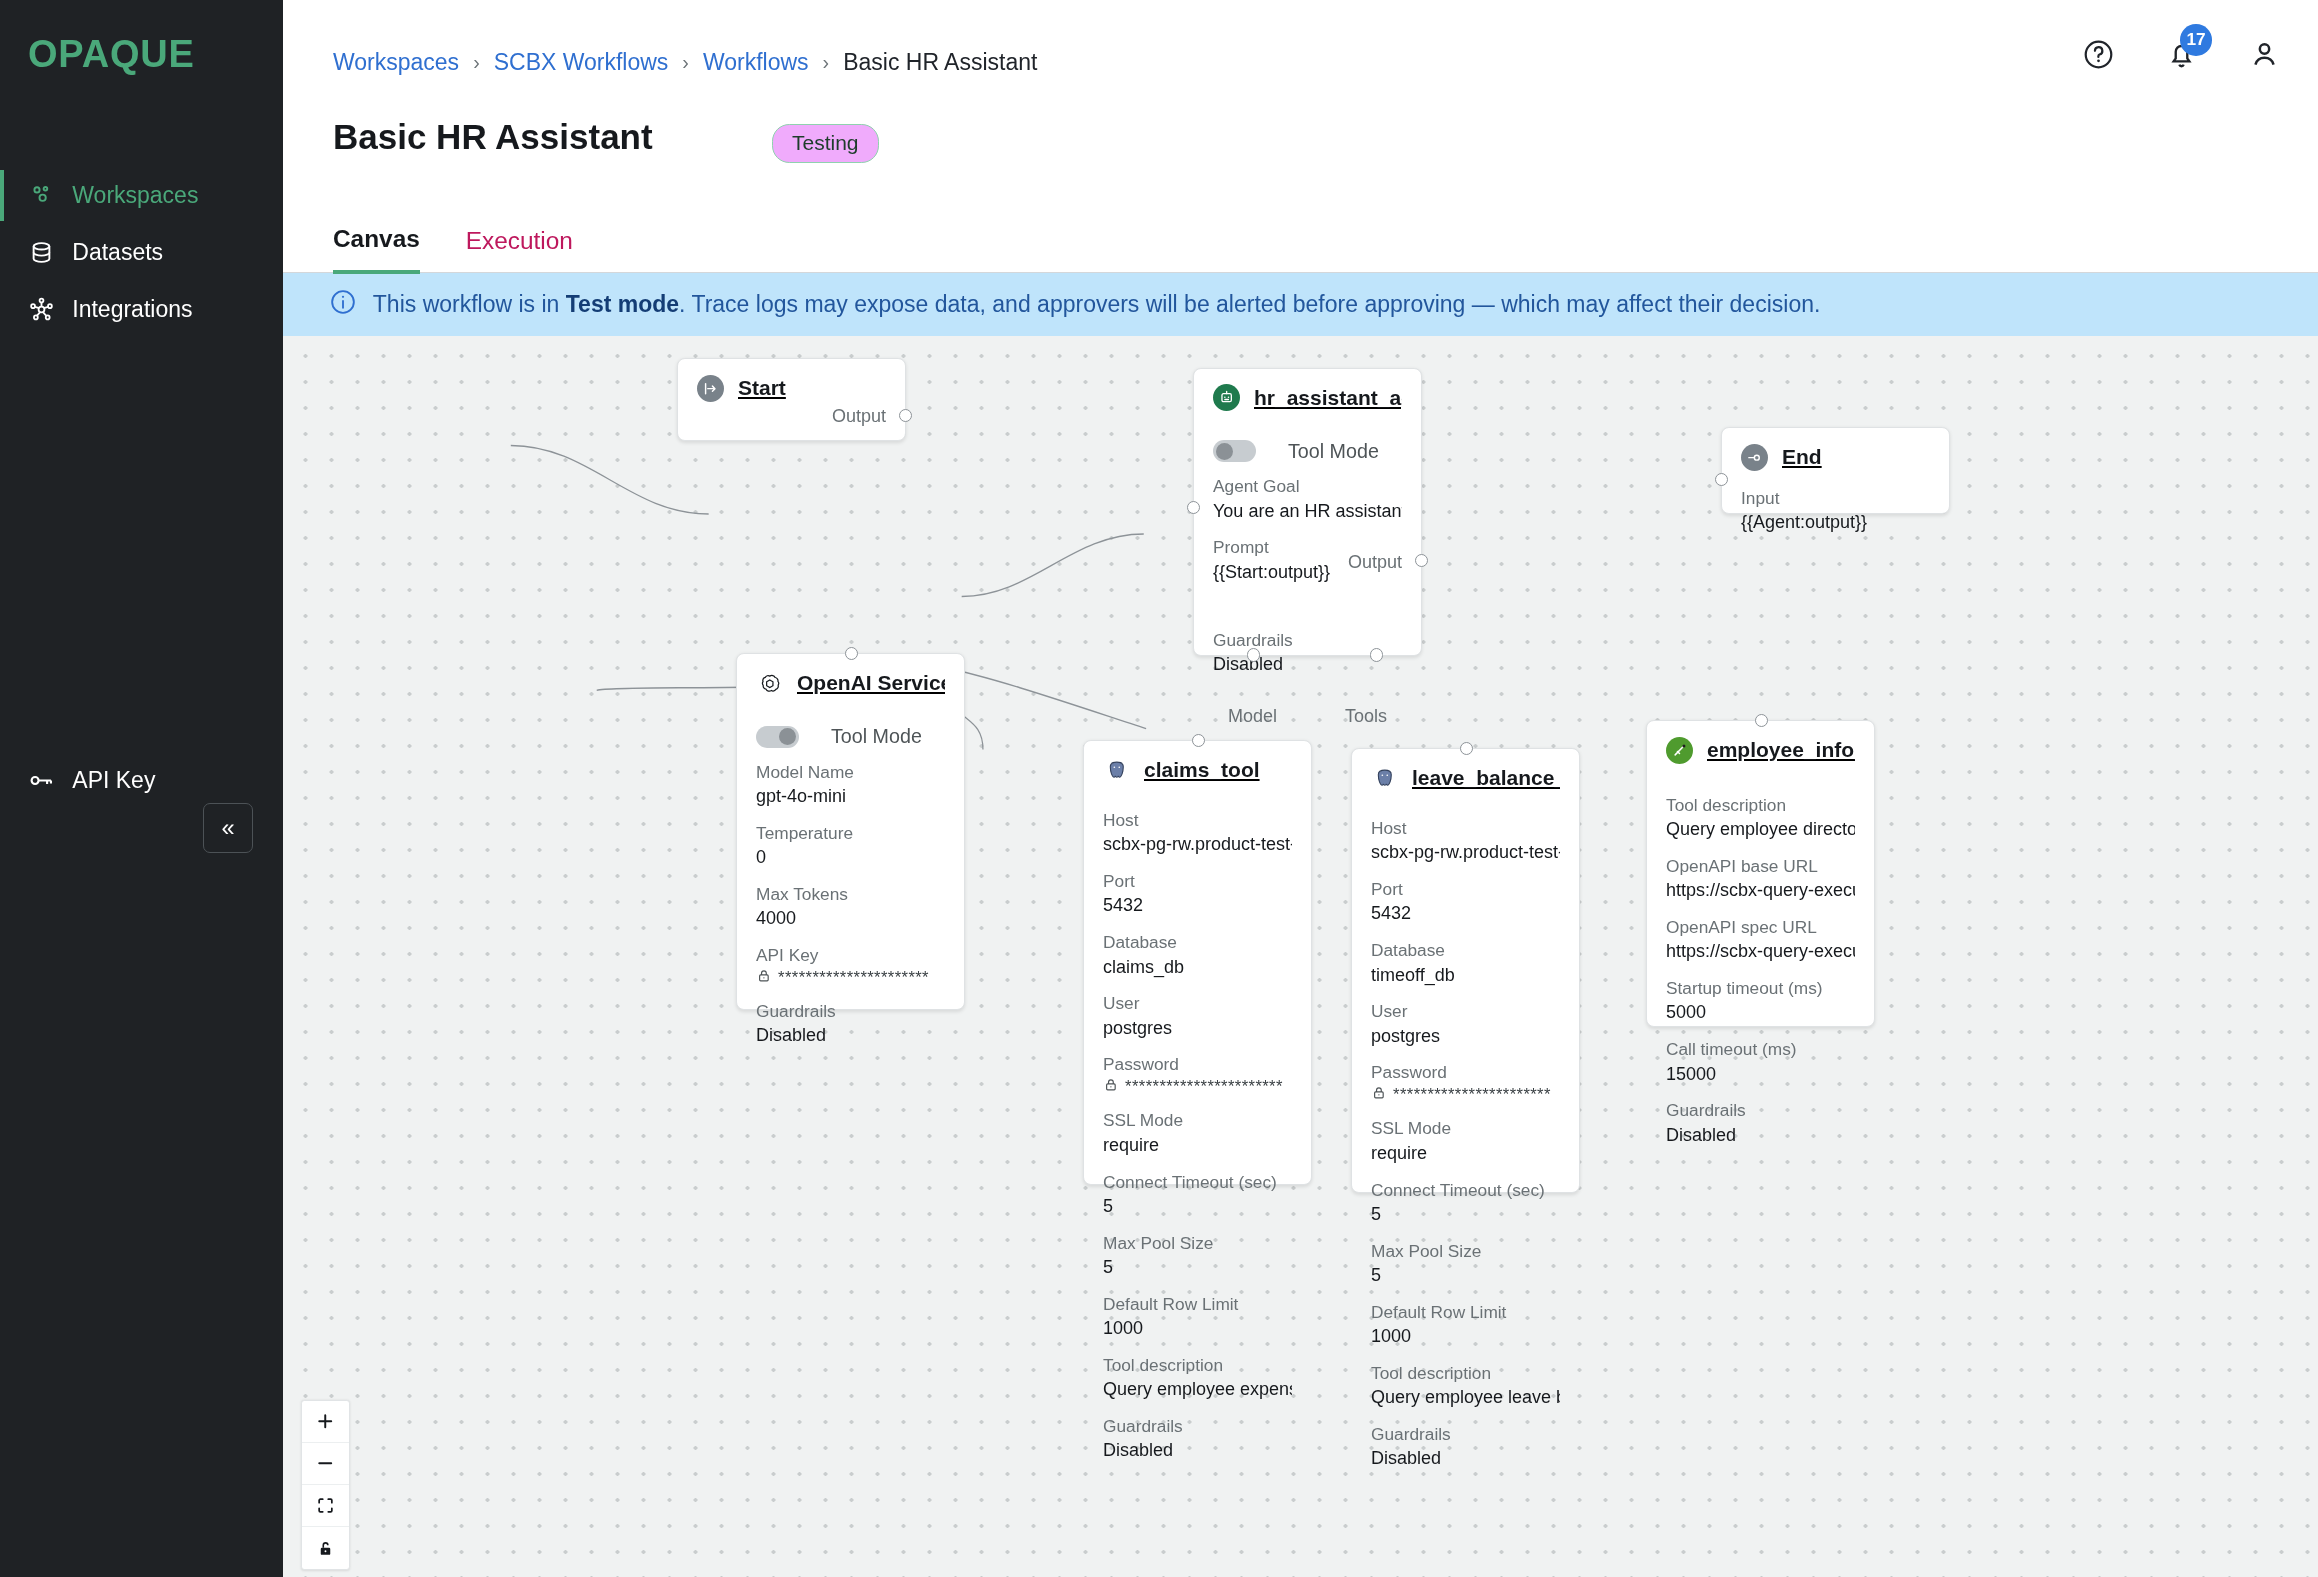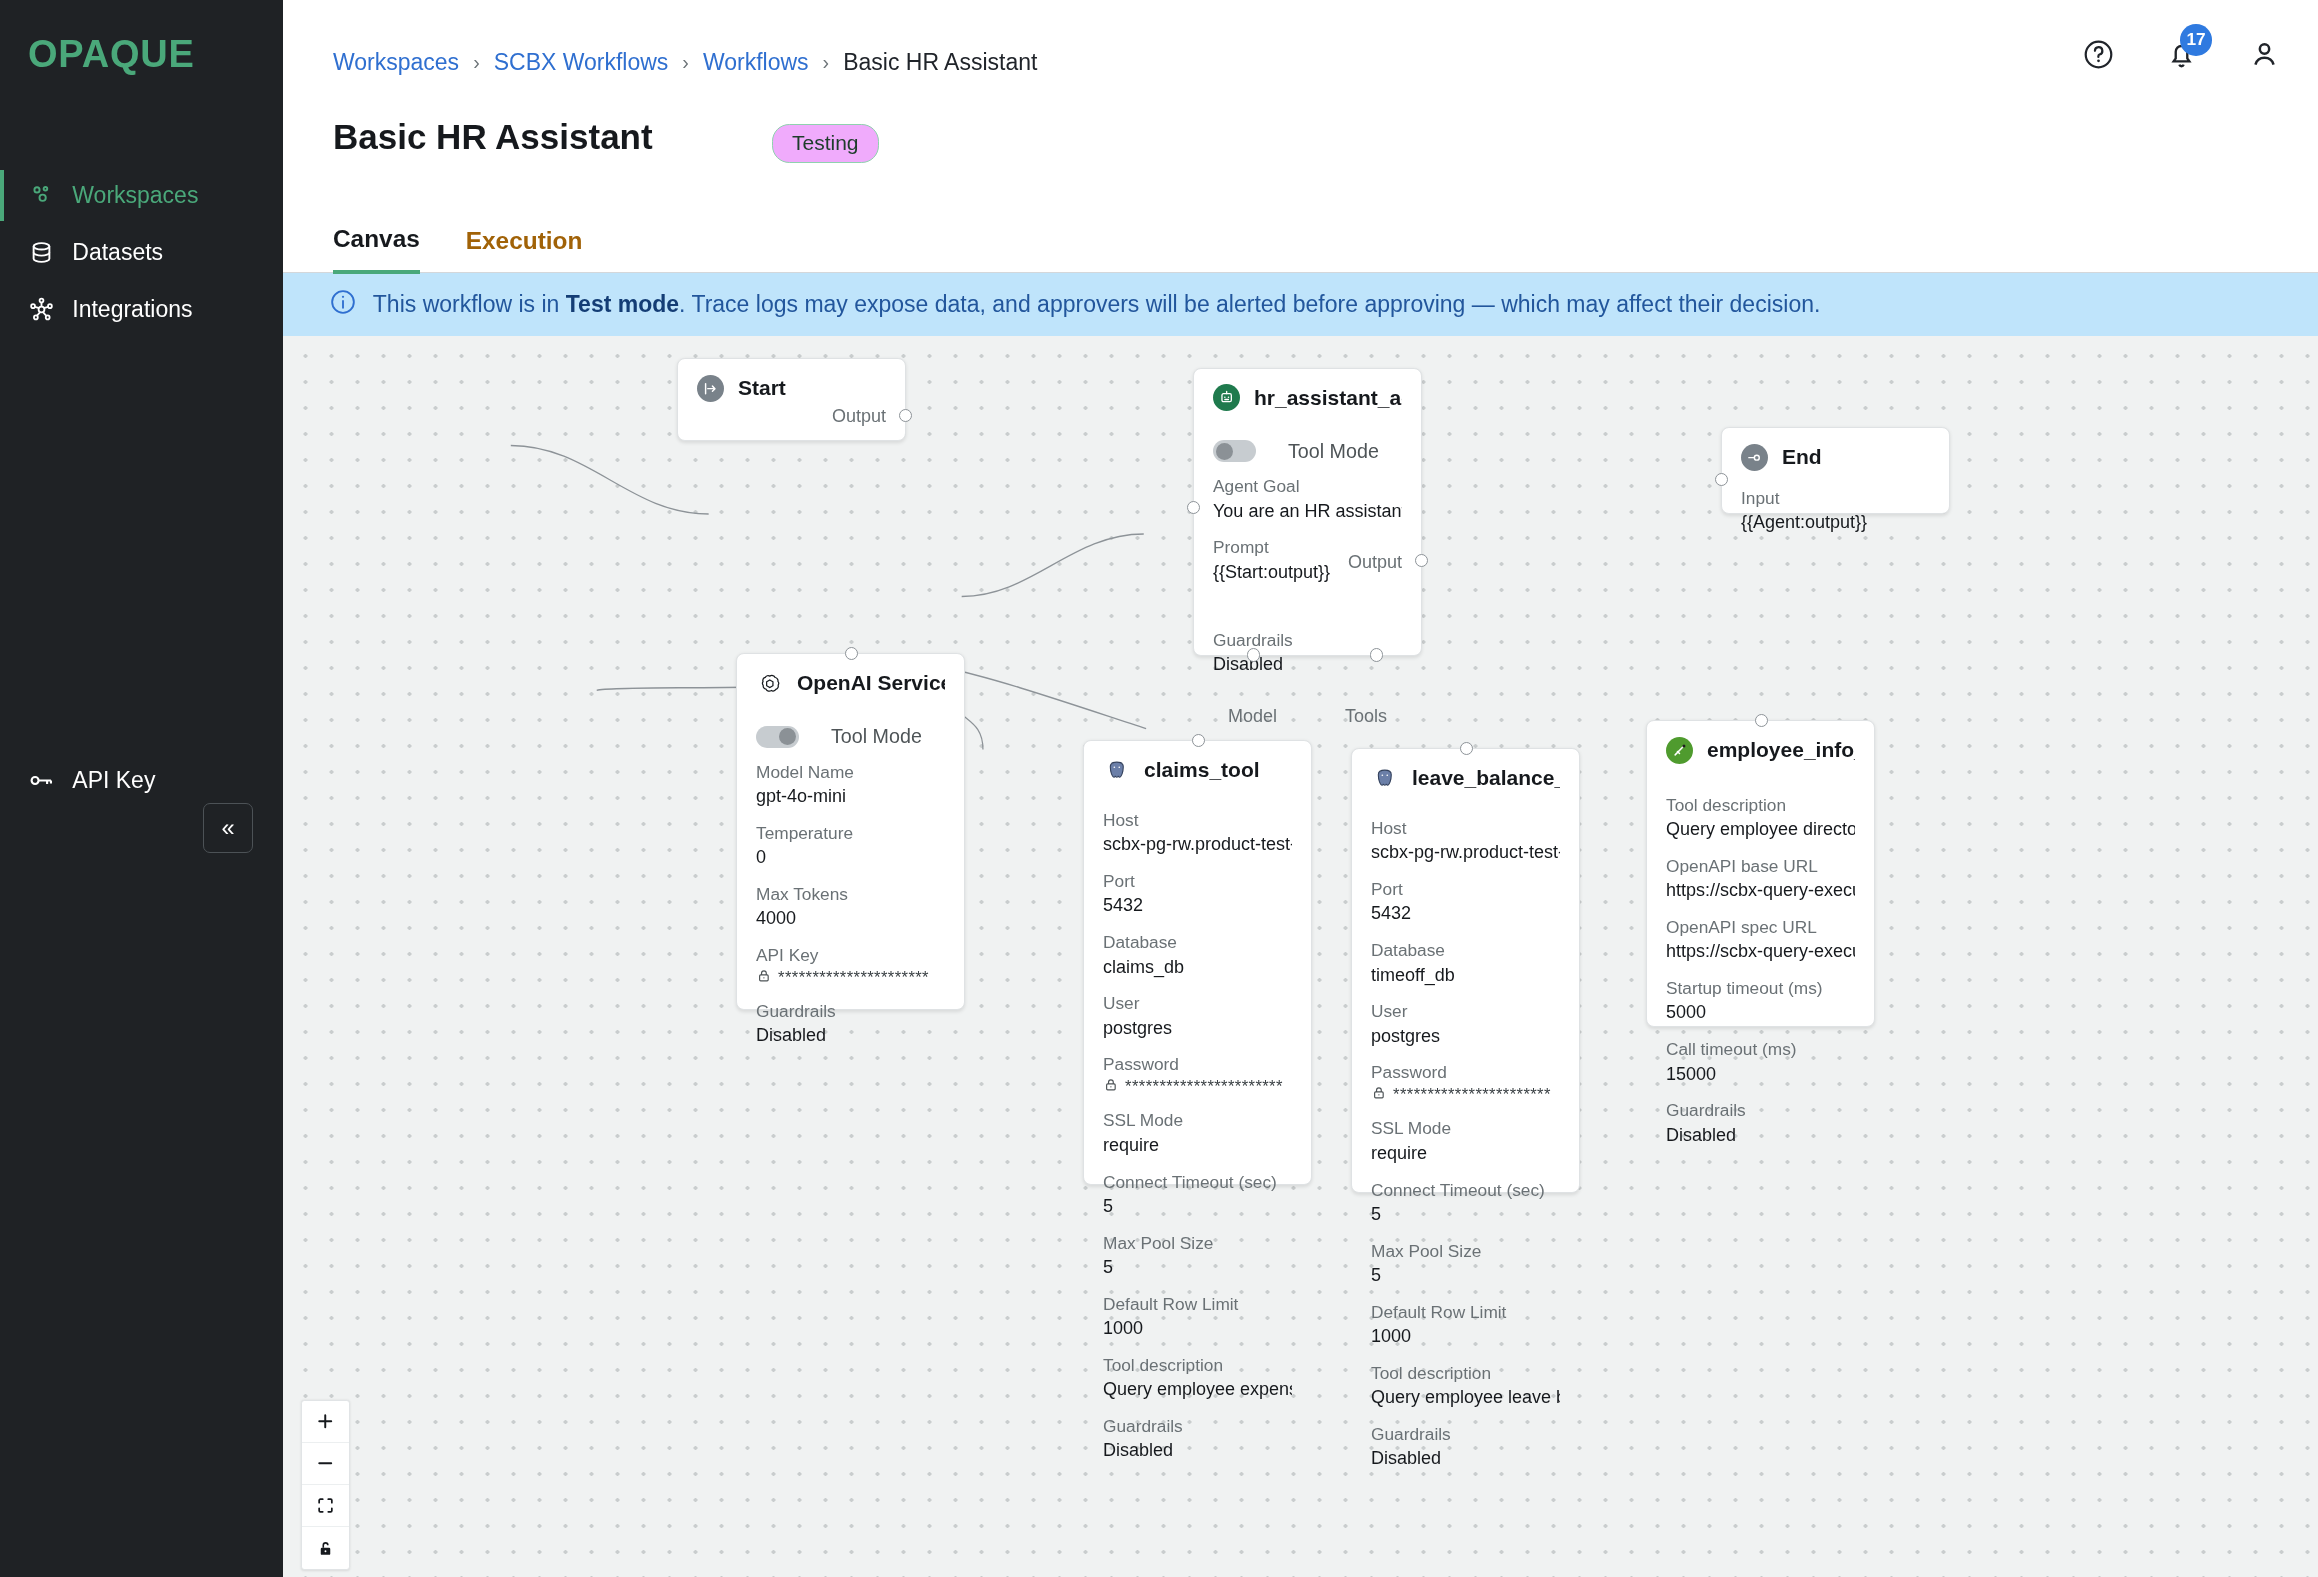--- a/index.html
+++ b/index.html
@@ -85,21 +85,21 @@
     display: flex; align-items: center; gap: 20.5px;
     border: 0.8px solid #9aa0a6; border-radius: 7.9px;
     padding: 14px 25px; font-size: 24.4px; font-weight: 600; color: #16191d;
     background: #fff; cursor: pointer;
   }
 
   .tabs {
     height: 80px; flex: 0 0 80px; position: relative;
     border-bottom: 1.6px solid #d4d7da; display: flex; align-items: flex-end; padding-left: 50px; gap: 46px;
   }
-  .tab { font-size: 24.4px; color: #a16207; padding-bottom: 17.3px; cursor: pointer; font-weight: bold; }
+  .tab { font-size: 24.4px; color: #be185d; padding-bottom: 17.3px; cursor: pointer; }
   .tab.active { color: #16191d; font-weight: 700; border-bottom: 4.7px solid #4aa87a; margin-bottom: -2.4px; }
 
   .banner {
     height: 63px; flex: 0 0 63px; background: #bfe4fb;
     display: flex; align-items: center; gap: 15.8px; padding-left: 46px;
     font-size: 23px; color: #22569c;
   }
   .banner b { color: #143d75; }
 
   
@@ -109,21 +109,21 @@
     background-image: radial-gradient(#c9cdce 1.7px, transparent 1.8px);
     background-size: 26px 26px;
     background-position: 9.5px 7px;
   }
   .edges { position: absolute; inset: 0; width: 100%; height: 100%; pointer-events: none; }
 
   .node {
     position: absolute; background: #fff; border: 0.8px solid #dfe2e4;
     border-radius: 7.9px; box-shadow: 0 1.6px 3.9px rgba(0,0,0,.10);
   }
-  .node-head { display: flex; align-items: center; gap: 14px; padding: 15.8px 19px 0 19px; }
+  .node-head { display: flex; align-items: center; gap: 14px; padding: 15.8px 19px 0 19px; text-decoration: underline; }
   .node-title { font-size: 21px; font-weight: 700; color: #16191d; white-space: nowrap; overflow: hidden; }
   .node-body { padding: 7.9px 19px 15.8px 19px; }
   .fld { margin-top: 12.6px; }
   .fld-label { font-size: 17.3px; color: #6a7175; line-height: 1.35; }
   .fld-val { font-size: 18px; color: #16191d; line-height: 1.4; white-space: nowrap; overflow: hidden; }
   .secret { display: flex; align-items: center; gap: 6.3px; }
   .stars { font-size: 16.6px; letter-spacing: 0.4px; color: #3a4044; overflow: hidden; white-space: nowrap; }
 
   .toggle-row { display: flex; align-items: center; gap: 32px; margin: 20.5px 0 6.3px 0; }
   .toggle { width: 43px; height: 22px; border-radius: 11px; background: #c7ccd0; position: relative; flex: 0 0 43px; cursor: pointer; }

